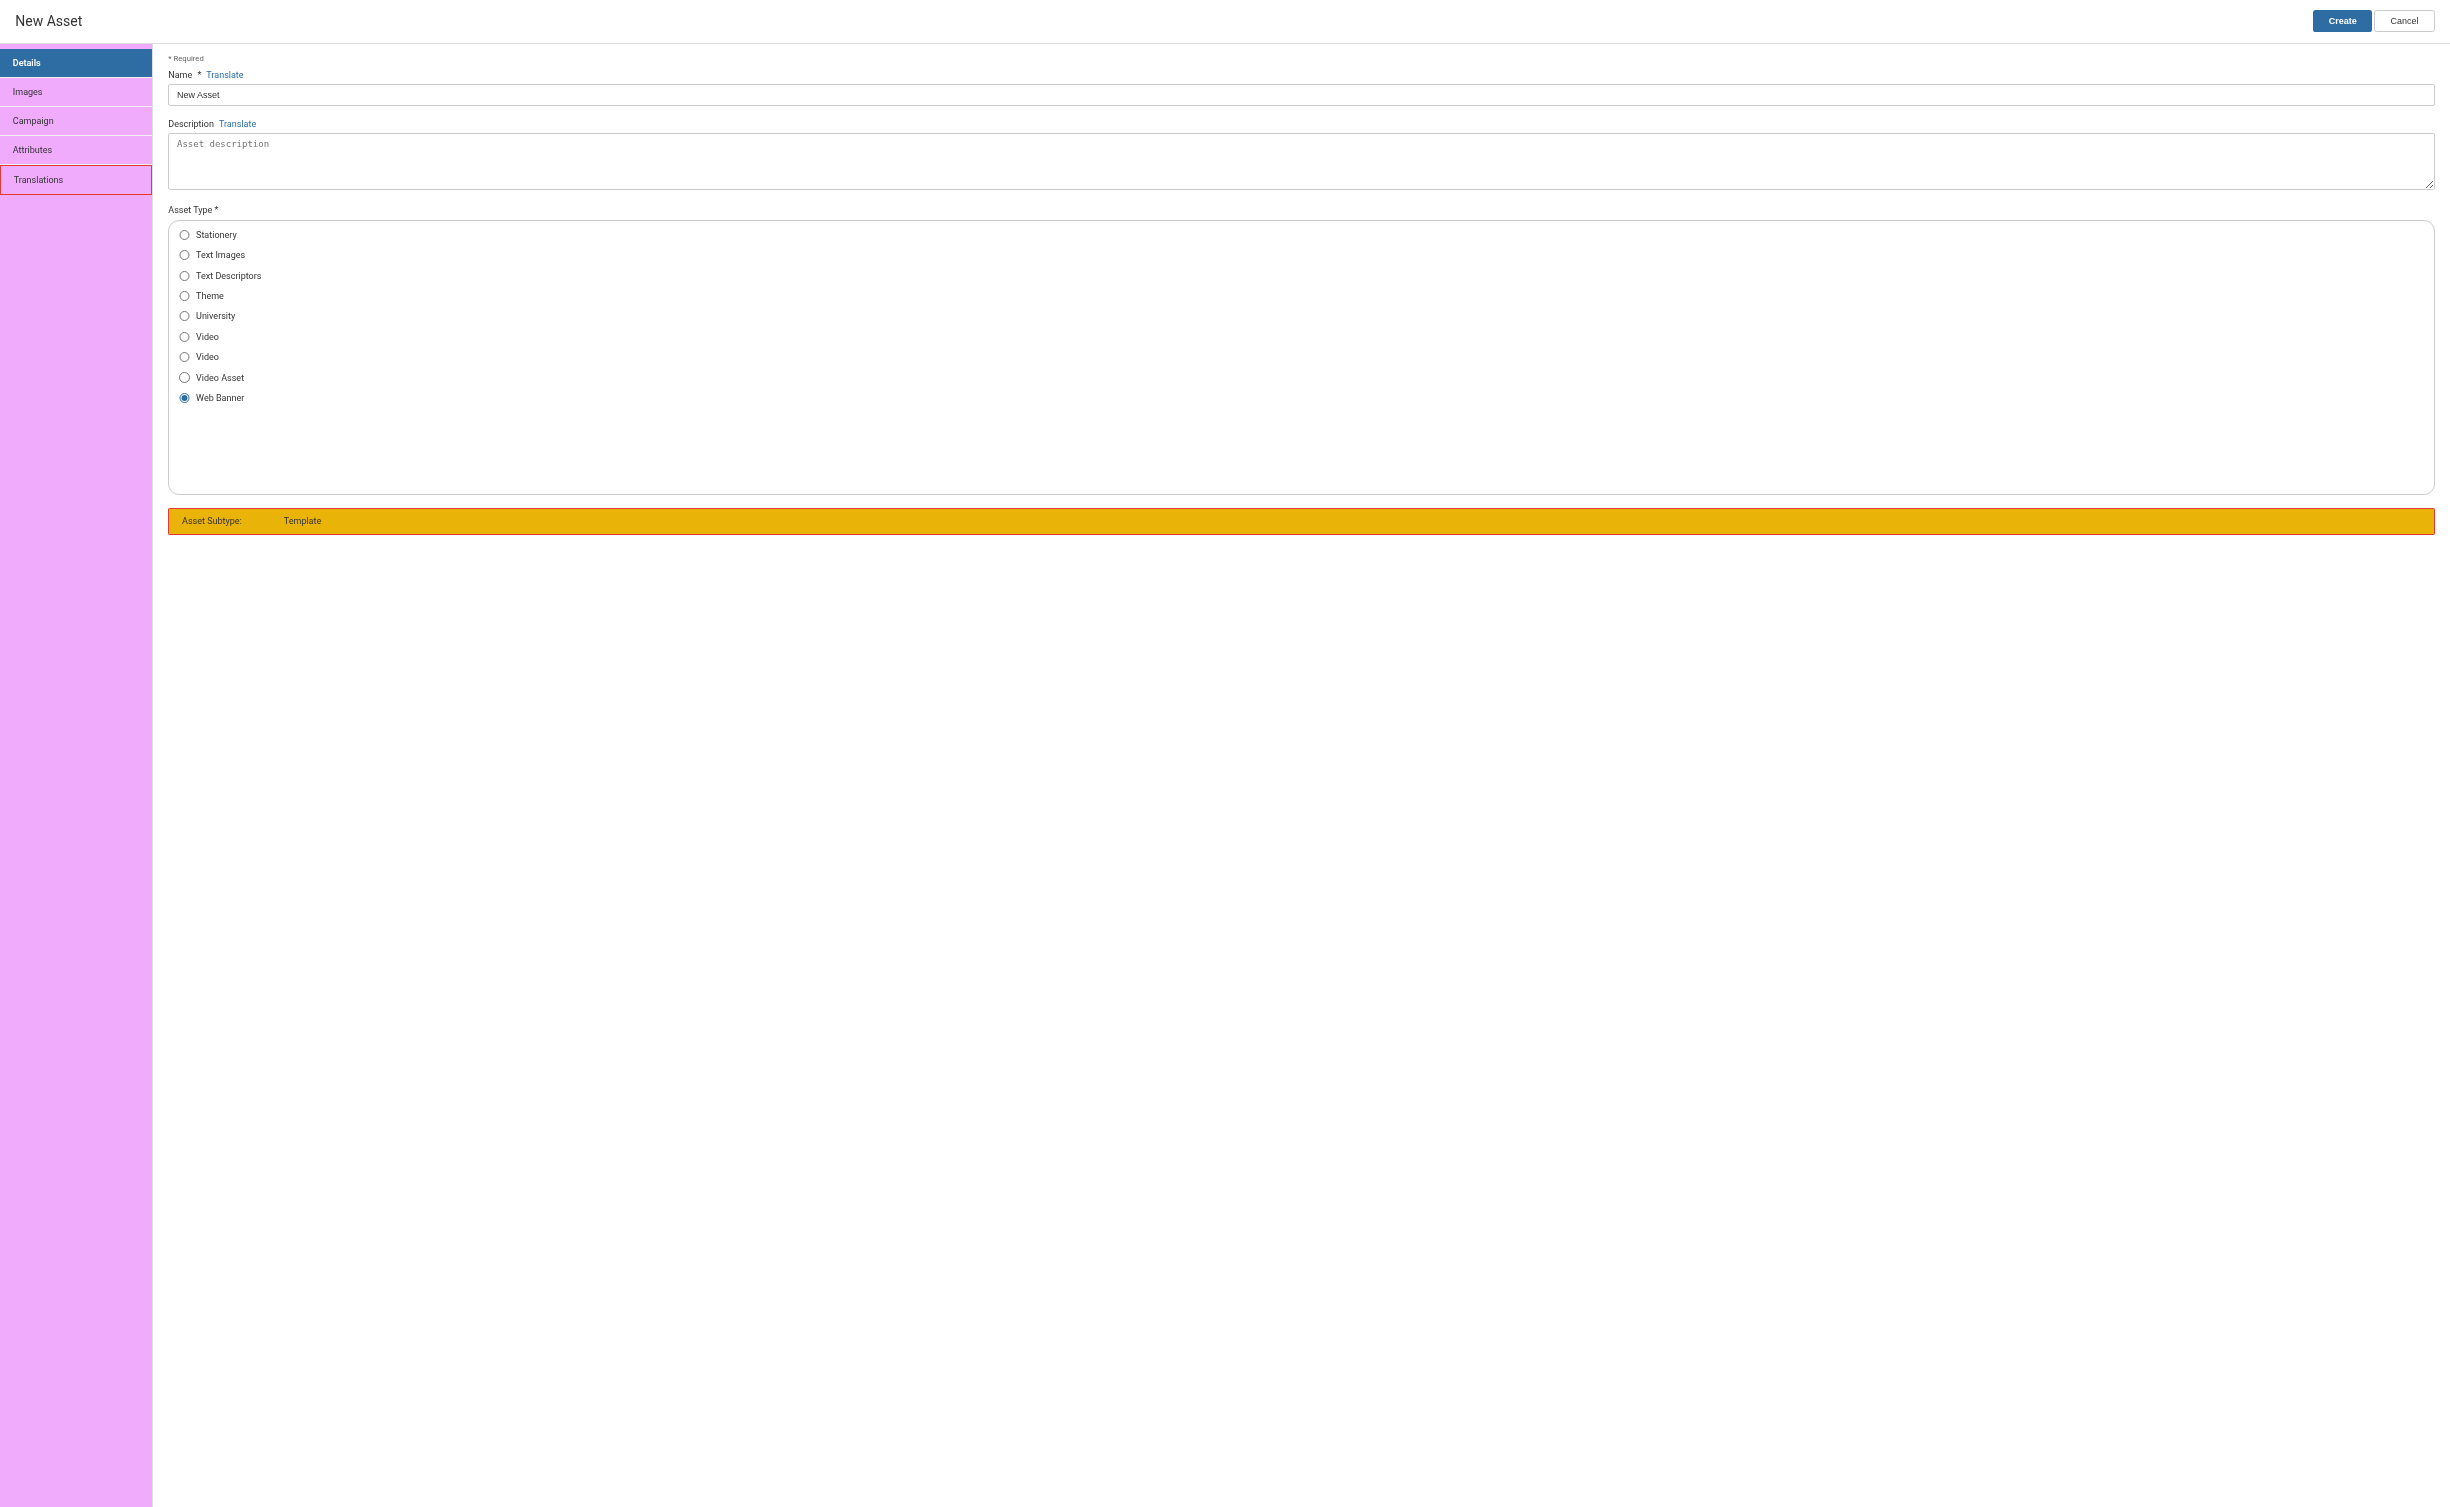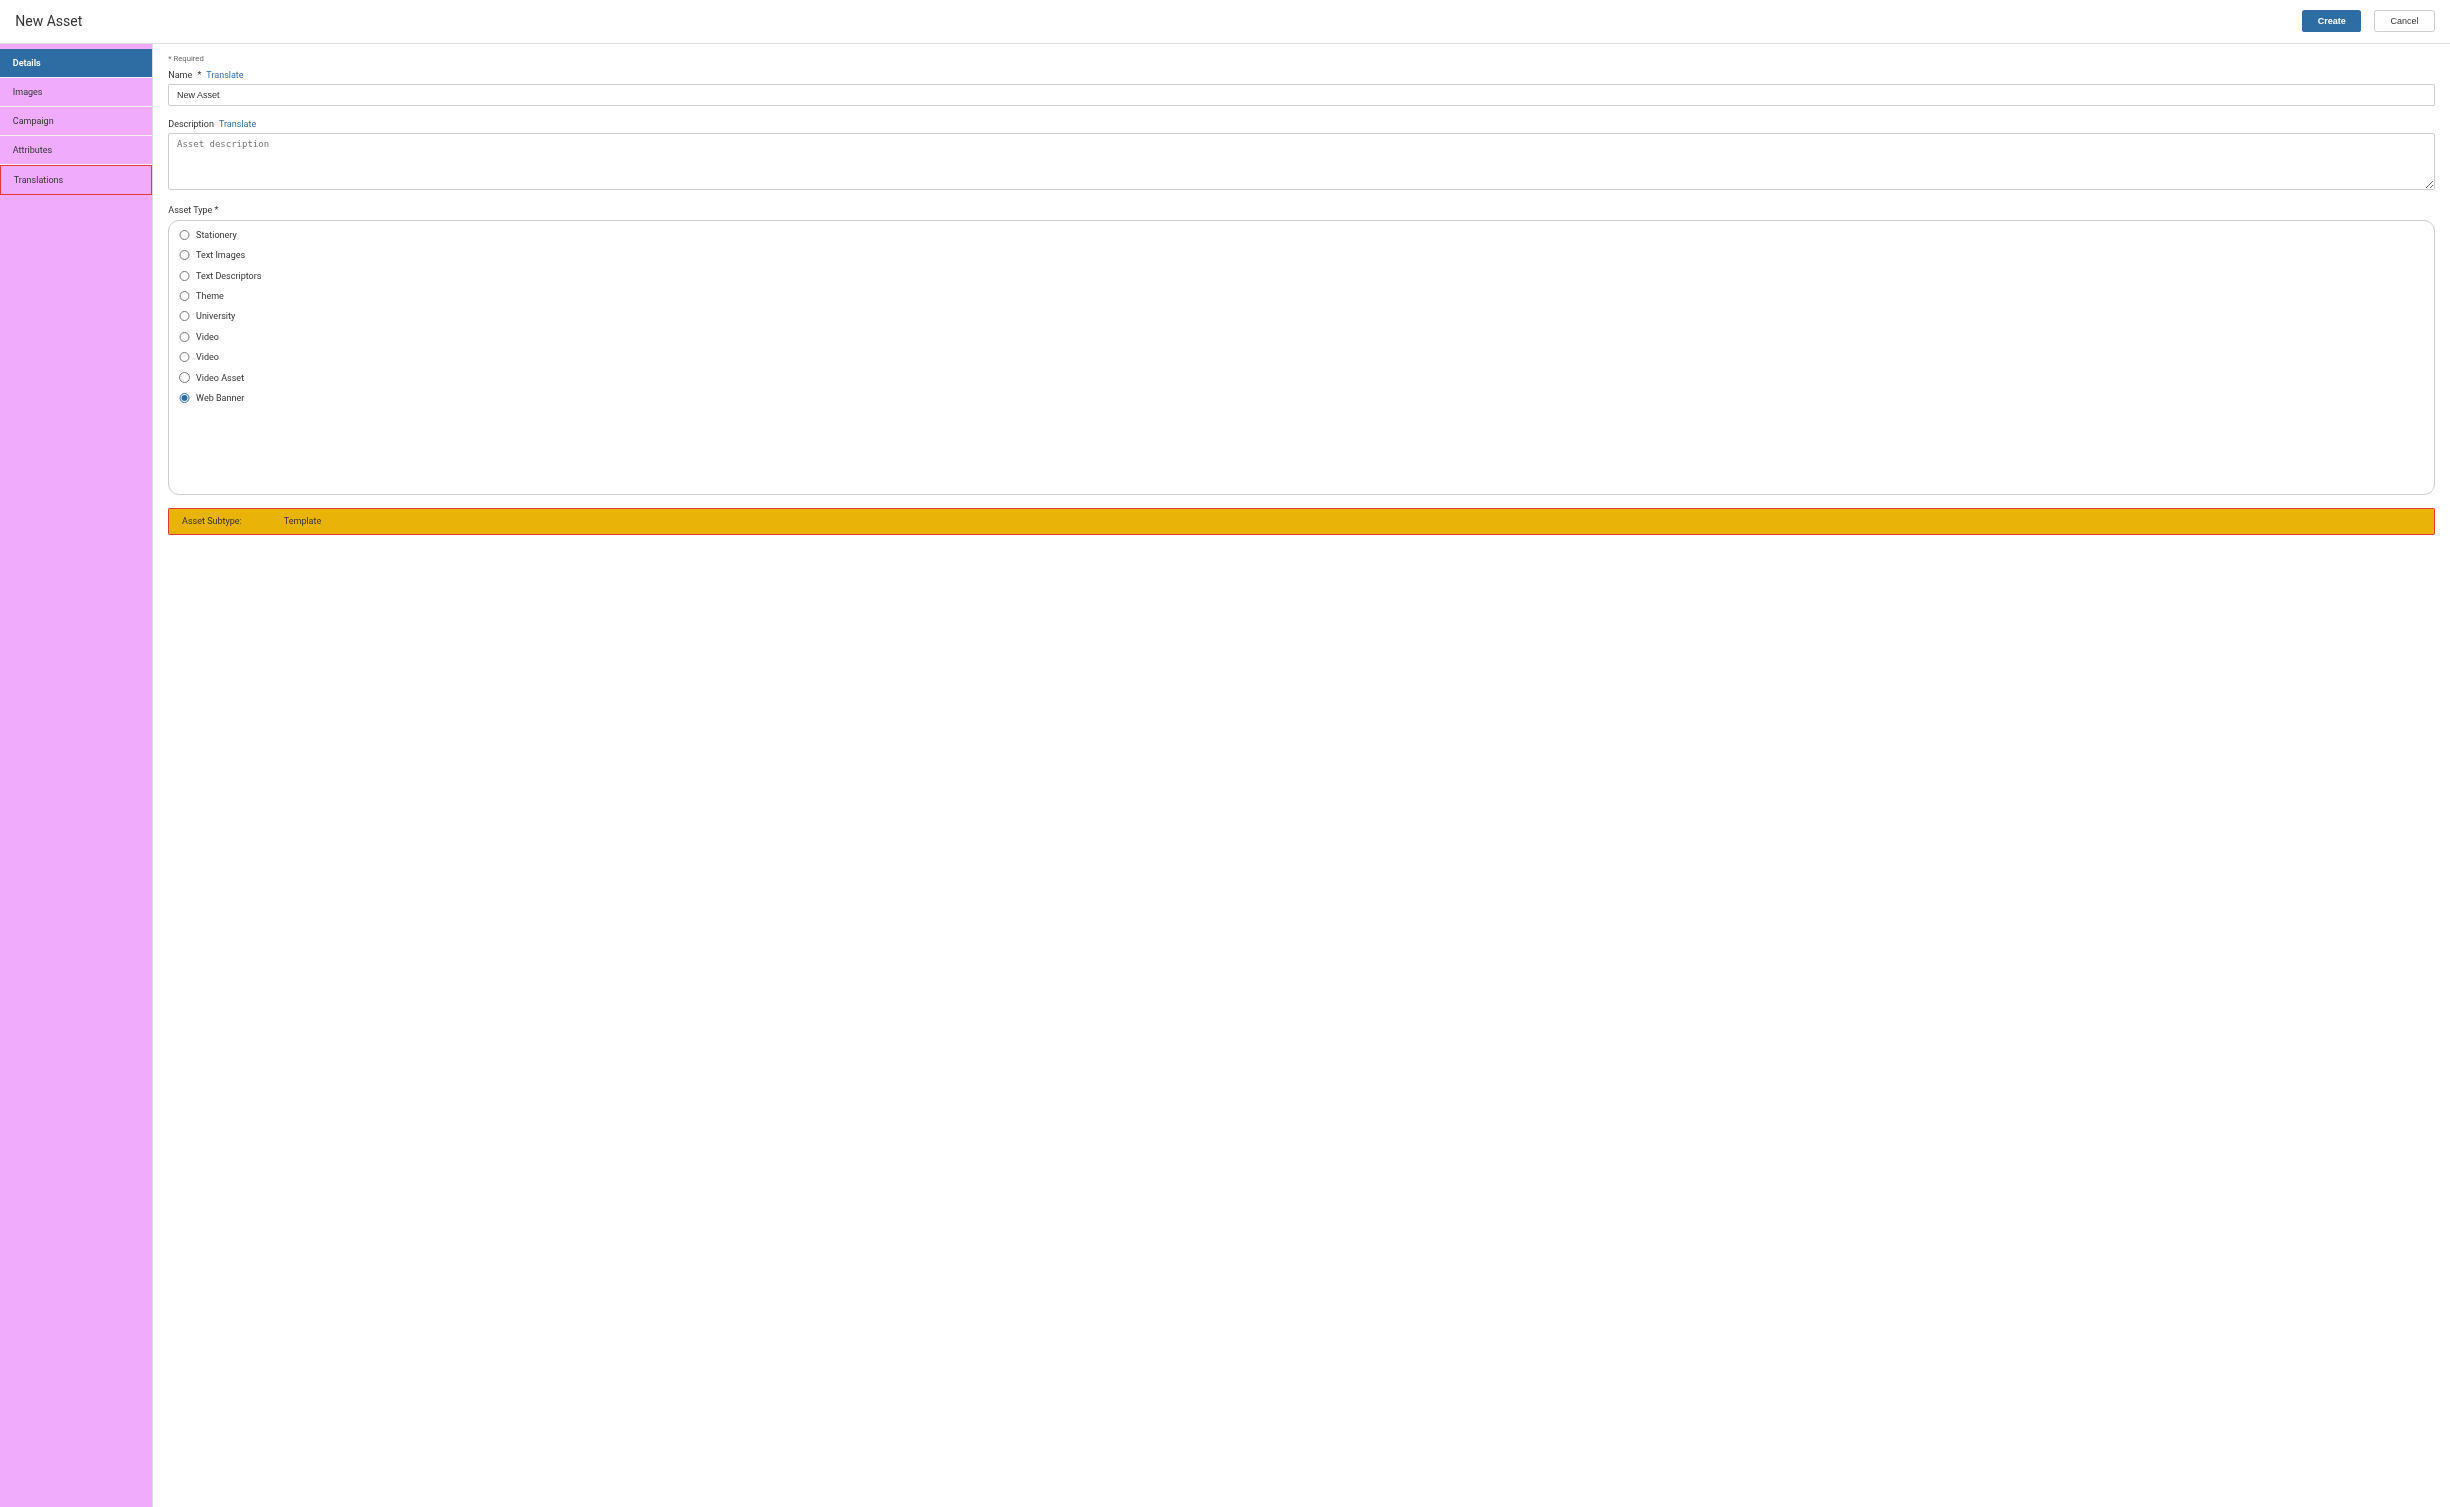--- a/index.html
+++ b/index.html
@@ -28,21 +28,21 @@
     }
 
     .header-title {
       font-size: 14px;
       font-weight: 400;
       color: #333;
     }
 
     .header-actions {
       display: flex;
-      gap: 13px;
+      gap: 2px;
     }
 
     .btn-create {
       background: #2e6da4;
       color: #fff;
       border: none;
       padding: 5.1px 15.3px;
       border-radius: 2.6px;
       font-size: 9px;
       font-weight: 600;

